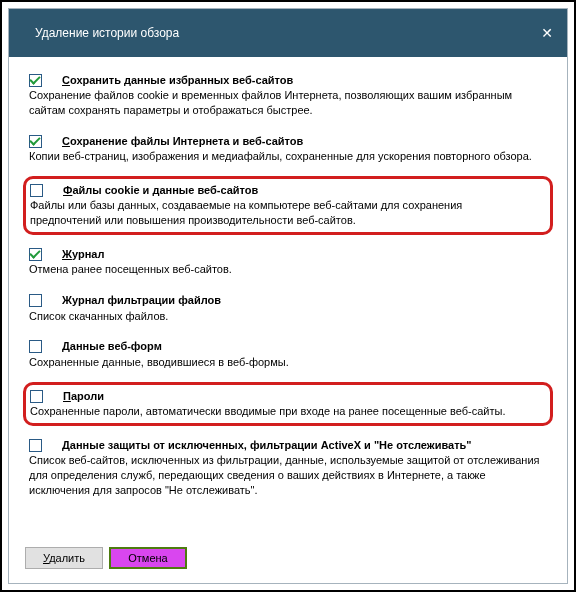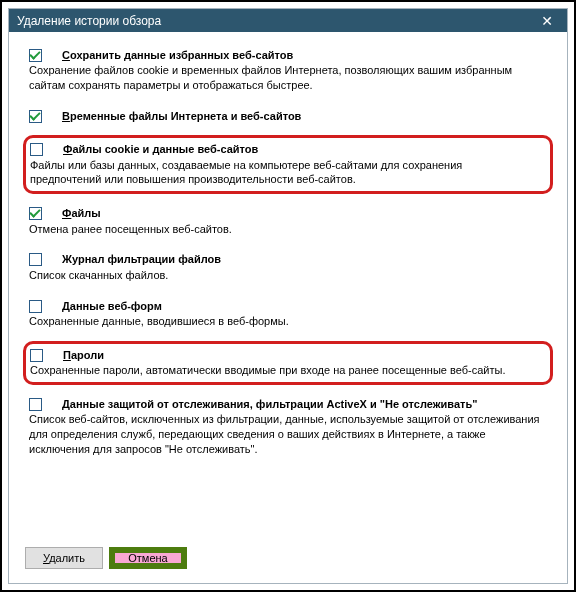--- a/index.html
+++ b/index.html
@@ -23,27 +23,27 @@
   .window {
     margin: 6px;
     flex: 1;
     display: flex;
     flex-direction: column;
     border: 1px solid #a6b3bd;
     background: #fff;
     position: relative;
   }
   .titlebar {
-    height: 23px;
+    height: 48px;
     background: #2d566e;
     color: #fff;
     display: flex;
     align-items: center;
     justify-content: space-between;
-    padding: 0 0 0 8px;
+    padding: 0 0 0 26px;
     font-size: 12px;
   }
   .closebtn {
     width: 40px;
     height: 30px;
     display: flex;
     align-items: center;
     justify-content: center;
     cursor: pointer;
     font-size: 14px;
@@ -125,22 +125,22 @@
     height: 22px;
     font-size: 11px;
     background: #e1e1e1;
     border: 1px solid #adadad;
     cursor: pointer;
     display: flex;
     align-items: center;
     justify-content: center;
   }
   .btn.default {
-    border: 6px solid #4d7c0f;
-    background: #f9a8d4;
+    border: 2px solid #4d7c0f;
+    background: #d946ef;
   }
   .underline-first::first-letter { text-decoration: underline; }
 </style>
 </head>
 <body>
 
 <div class="frame">
   <div class="window">
 
     <div class="titlebar">
@@ -156,36 +156,37 @@
         <div class="opt-head">
           <div class="chk checked"></div>
           <span class="opt-label underline-first">Сохранить данные избранных веб-сайтов</span>
         </div>
         <div class="opt-desc">Сохранение файлов cookie и временных файлов Интернета, позволяющих вашим избранным сайтам сохранять параметры и отображаться быстрее.</div>
       </div>
 
       <div class="option">
         <div class="opt-head">
           <div class="chk checked"></div>
-          <span class="opt-label underline-first">Временные файлы Интернета и веб-сайтов</span>
-        </div>
+          <span class="opt-label underline-first">Сохранение файлы Интернета и веб-сайтов</span>
+        </div>
+        <div class="opt-desc">Копии веб-страниц, изображения и медиафайлы, сохраненные для ускорения повторного обзора.</div>
       </div>
 
       <div class="option highlight">
         <div class="opt-head">
           <div class="chk"></div>
           <span class="opt-label underline-first">Файлы cookie и данные веб-сайтов</span>
         </div>
         <div class="opt-desc">Файлы или базы данных, создаваемые на компьютере веб-сайтами для сохранения предпочтений или повышения производительности веб-сайтов.</div>
       </div>
 
       <div class="option">
         <div class="opt-head">
           <div class="chk checked"></div>
-          <span class="opt-label underline-first">Файлы</span>
+          <span class="opt-label underline-first">Журнал</span>
         </div>
         <div class="opt-desc">Отмена ранее посещенных веб-сайтов.</div>
       </div>
 
       <div class="option">
         <div class="opt-head">
           <div class="chk"></div>
           <span class="opt-label">Журнал фильтрации файлов</span>
         </div>
         <div class="opt-desc">Список скачанных файлов.</div>
@@ -203,21 +204,21 @@
         <div class="opt-head">
           <div class="chk"></div>
           <span class="opt-label underline-first">Пароли</span>
         </div>
         <div class="opt-desc">Сохраненные пароли, автоматически вводимые при входе на ранее посещенные веб-сайты.</div>
       </div>
 
       <div class="option">
         <div class="opt-head">
           <div class="chk"></div>
-          <span class="opt-label">Данные защитой от отслеживания, фильтрации ActiveX и "Не отслеживать"</span>
+          <span class="opt-label">Данные защиты от исключенных, фильтрации ActiveX и "Не отслеживать"</span>
         </div>
         <div class="opt-desc">Список веб-сайтов, исключенных из фильтрации, данные, используемые защитой от отслеживания для определения служб, передающих сведения о ваших действиях в Интернете, а также исключения для запросов "Не отслеживать".</div>
       </div>
 
     </div>
 
     <div class="footer">
       <div class="buttons">
         <div class="btn">
           <span class="underline-first">Удалить</span>

